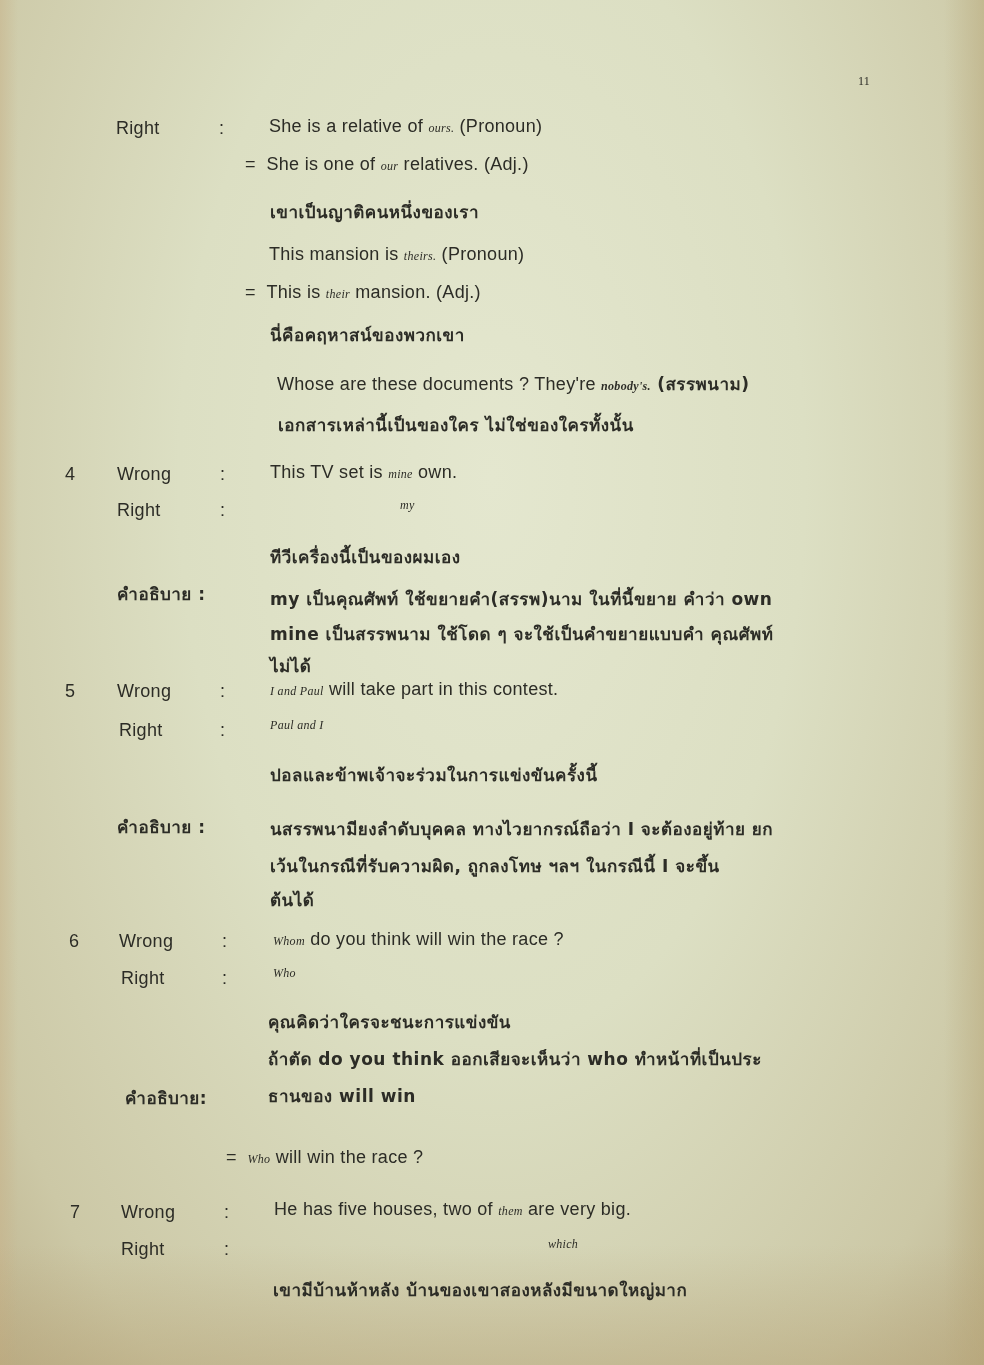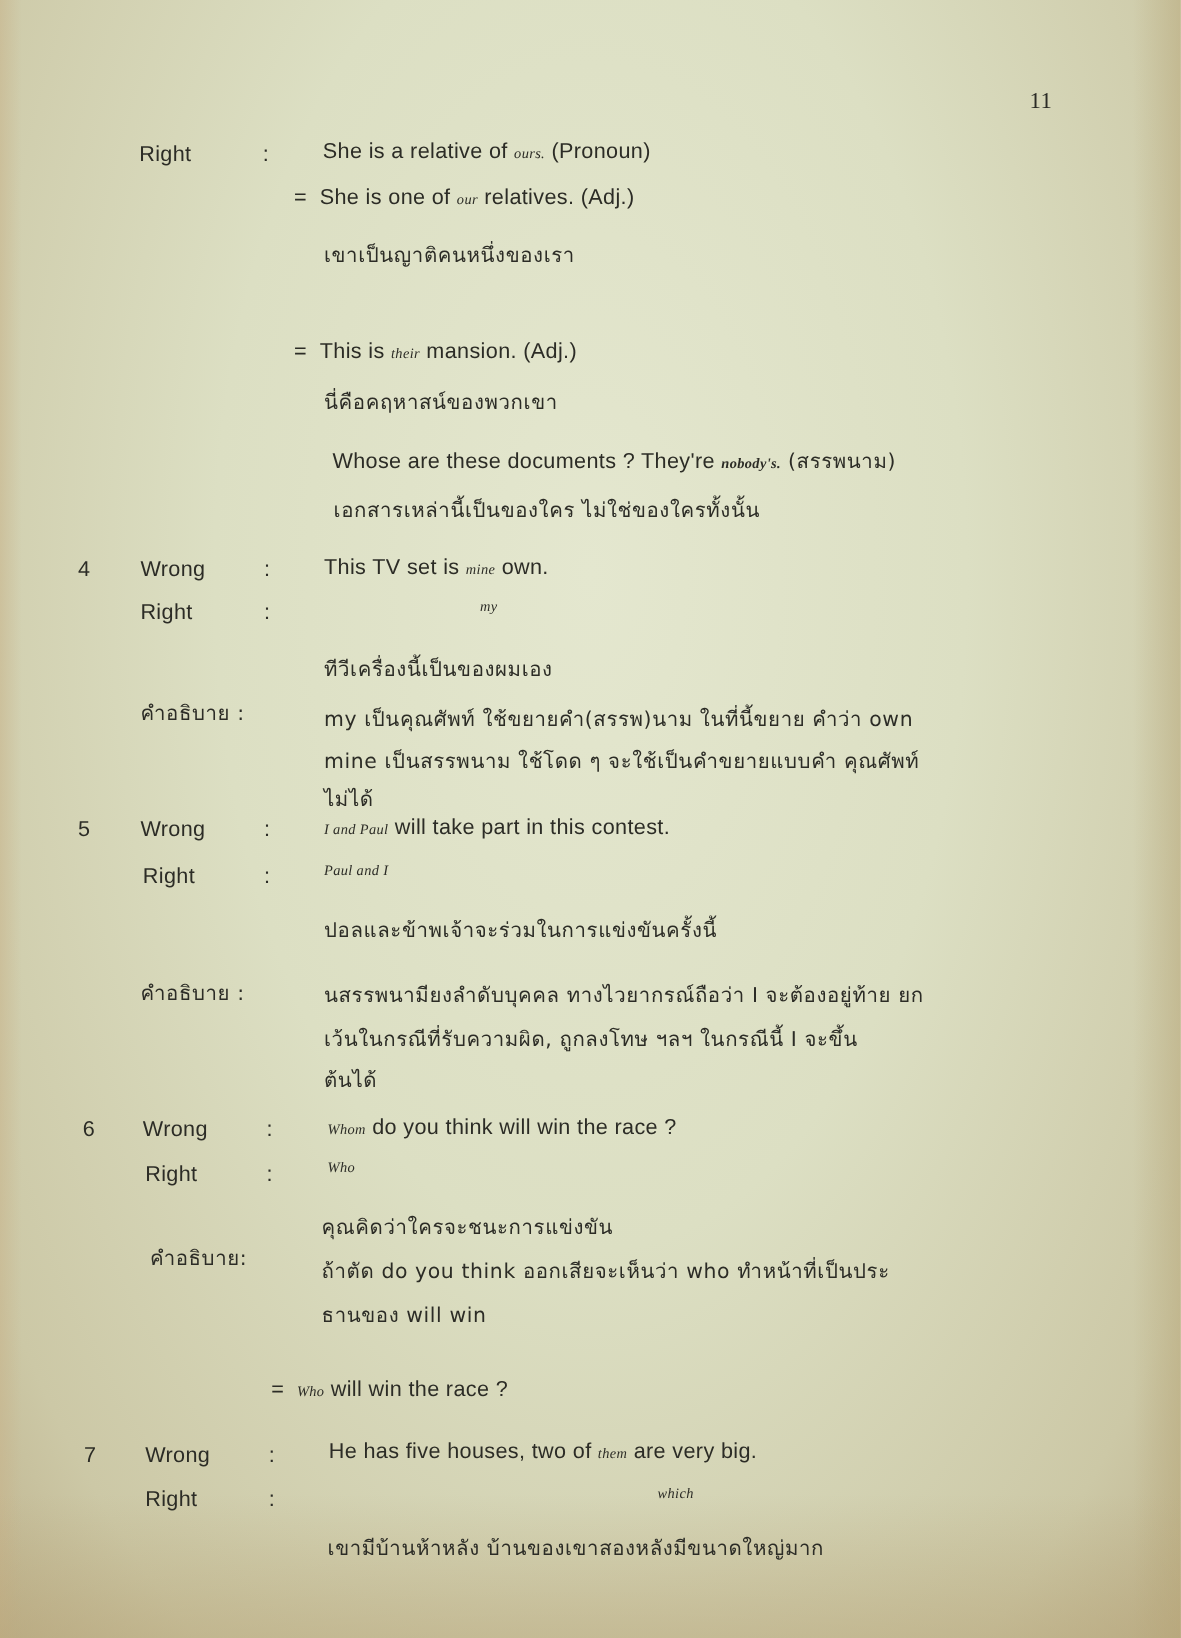--- a/index.html
+++ b/index.html
@@ -15,22 +15,22 @@
     background:linear-gradient(90deg, rgba(200,180,140,0.55), rgba(220,220,190,0)); }
   .edge-right { position:absolute; right:0; top:0; bottom:0; width:40px;
     background:linear-gradient(270deg, rgba(185,170,125,0.55), rgba(220,220,190,0)); }
   .edge-bottom { position:absolute; left:0; right:0; bottom:0; height:120px;
     background:linear-gradient(0deg, rgba(180,160,115,0.45), rgba(220,220,190,0)); }
   .t { position:absolute; white-space:nowrap; font-size:18px; letter-spacing:0.3px; }
   .num { font-family:"Liberation Sans", sans-serif; font-size:18px; }
   .lbl { font-family:"Liberation Sans", sans-serif; font-size:18px; }
   .colon { font-size:18px; }
   .it { font-family:"Liberation Serif", serif; font-style:italic; font-size:12px; }
-  .thai { font-family:"DejaVu Sans", sans-serif; font-size:17px; letter-spacing:0.5px; }
-  .pgno { font-family:"Liberation Serif", serif; font-size:19px; }
+  .thai { font-family:"DejaVu Sans", sans-serif; font-size:17px; letter-spacing:0.5px;font-weight:bold; }
+  .pgno { font-family:"Liberation Serif", serif; font-size:12px; }
 </style>
 </head>
 <body>
 
 <div class="page">
   <div class="edge-left"></div>
   <div class="edge-right"></div>
   <div class="edge-bottom"></div>
 
   <div class="t pgno" style="left:858px;top:74px;">11</div>
@@ -39,20 +39,23 @@
   <div class="t colon" style="left:219px;top:118px;">:</div>
 
   <div class="t" style="left:269px;top:116px;">
     <span>She is a relative of </span><span class="it">ours.</span><span>  (Pronoun)</span>
   </div>
   <div class="t" style="left:245px;top:154px;">
     <span>=</span>&nbsp;&nbsp;<span>She is one of </span><span class="it">our</span><span> relatives.  (Adj.)</span>
   </div>
   <div class="t thai" style="left:270px;top:198px;">เขาเป็นญาติคนหนึ่งของเรา</div>
 
+  <div class="t" style="left:269px;top:244px;">
+    <span>This mansion is </span><span class="it">theirs.</span><span>   (Pronoun)</span>
+  </div>
   <div class="t" style="left:245px;top:282px;text-align:right;">
     <span>=</span>&nbsp;&nbsp;<span>This is </span><span class="it">their</span><span>  mansion.  (Adj.)</span>
   </div>
   <div class="t thai" style="left:270px;top:321px;">นี่คือคฤหาสน์ของพวกเขา</div>
 
   <div class="t" style="left:277px;top:370px;">
     <span>Whose are these documents ?  They're </span><span class="it" style="font-weight:bold;">nobody's.</span><span class="thai">  (สรรพนาม)</span>
   </div>
   <div class="t thai" style="left:278px;top:411px;">เอกสารเหล่านี้เป็นของใคร    ไม่ใช่ของใครทั้งนั้น</div>
 
@@ -89,21 +92,21 @@
   <div class="t num" style="left:69px;top:931px;">6</div>
   <div class="t lbl" style="left:119px;top:931px;">Wrong</div>
   <div class="t colon" style="left:222px;top:931px;">:</div>
   <div class="t" style="left:273px;top:929px;">
     <span class="it">Whom</span><span>   do you think will win the race ?</span>
   </div>
   <div class="t lbl" style="left:121px;top:968px;">Right</div>
   <div class="t colon" style="left:222px;top:968px;">:</div>
   <div class="t it" style="left:273px;top:966px;">Who</div>
   <div class="t thai" style="left:268px;top:1008px;">คุณคิดว่าใครจะชนะการแข่งขัน</div>
-  <div class="t thai" style="left:125px;top:1034px;text-align:center;"><span>คำอธิบาย</span>:</div>
+  <div class="t thai" style="left:125px;top:1084px;text-align:center;"><span>คำอธิบาย</span>:</div>
   <div class="t thai" style="left:268px;top:1045px;">ถ้าตัด do you think ออกเสียจะเห็นว่า who ทำหน้าที่เป็นประ</div>
   <div class="t thai" style="left:268px;top:1082px;">ธานของ  will win</div>
   <div class="t" style="left:226px;top:1147px;text-align:right;">
     <span>=</span>&nbsp;&nbsp;<span class="it">Who</span><span> will win the race ?</span>
   </div>
 
   <div class="t num" style="left:70px;top:1202px;">7</div>
   <div class="t lbl" style="left:121px;top:1202px;">Wrong</div>
   <div class="t colon" style="left:224px;top:1202px;">:</div>
   <div class="t" style="left:274px;top:1199px;">

